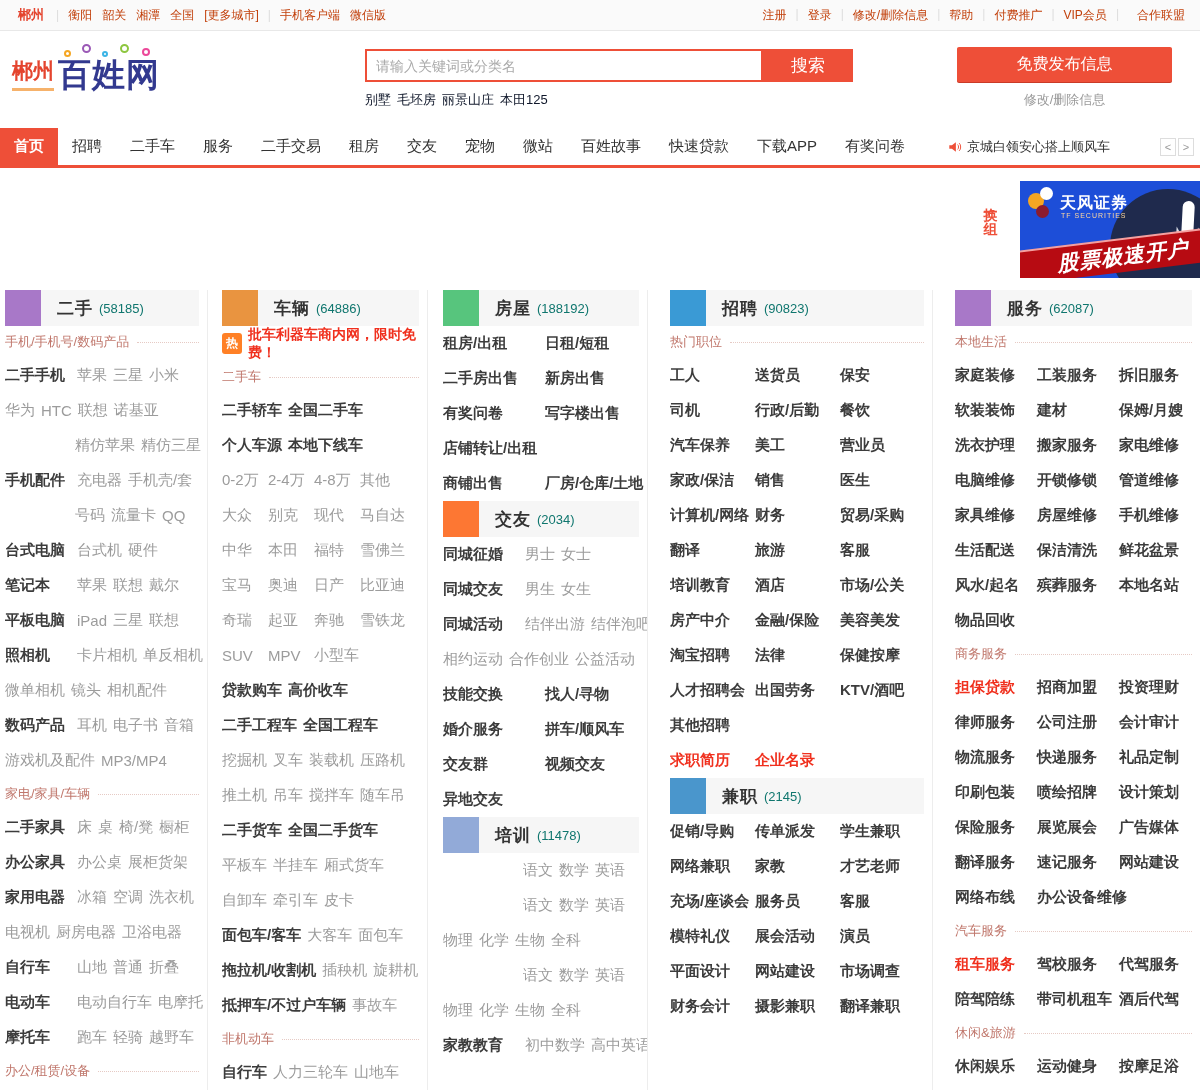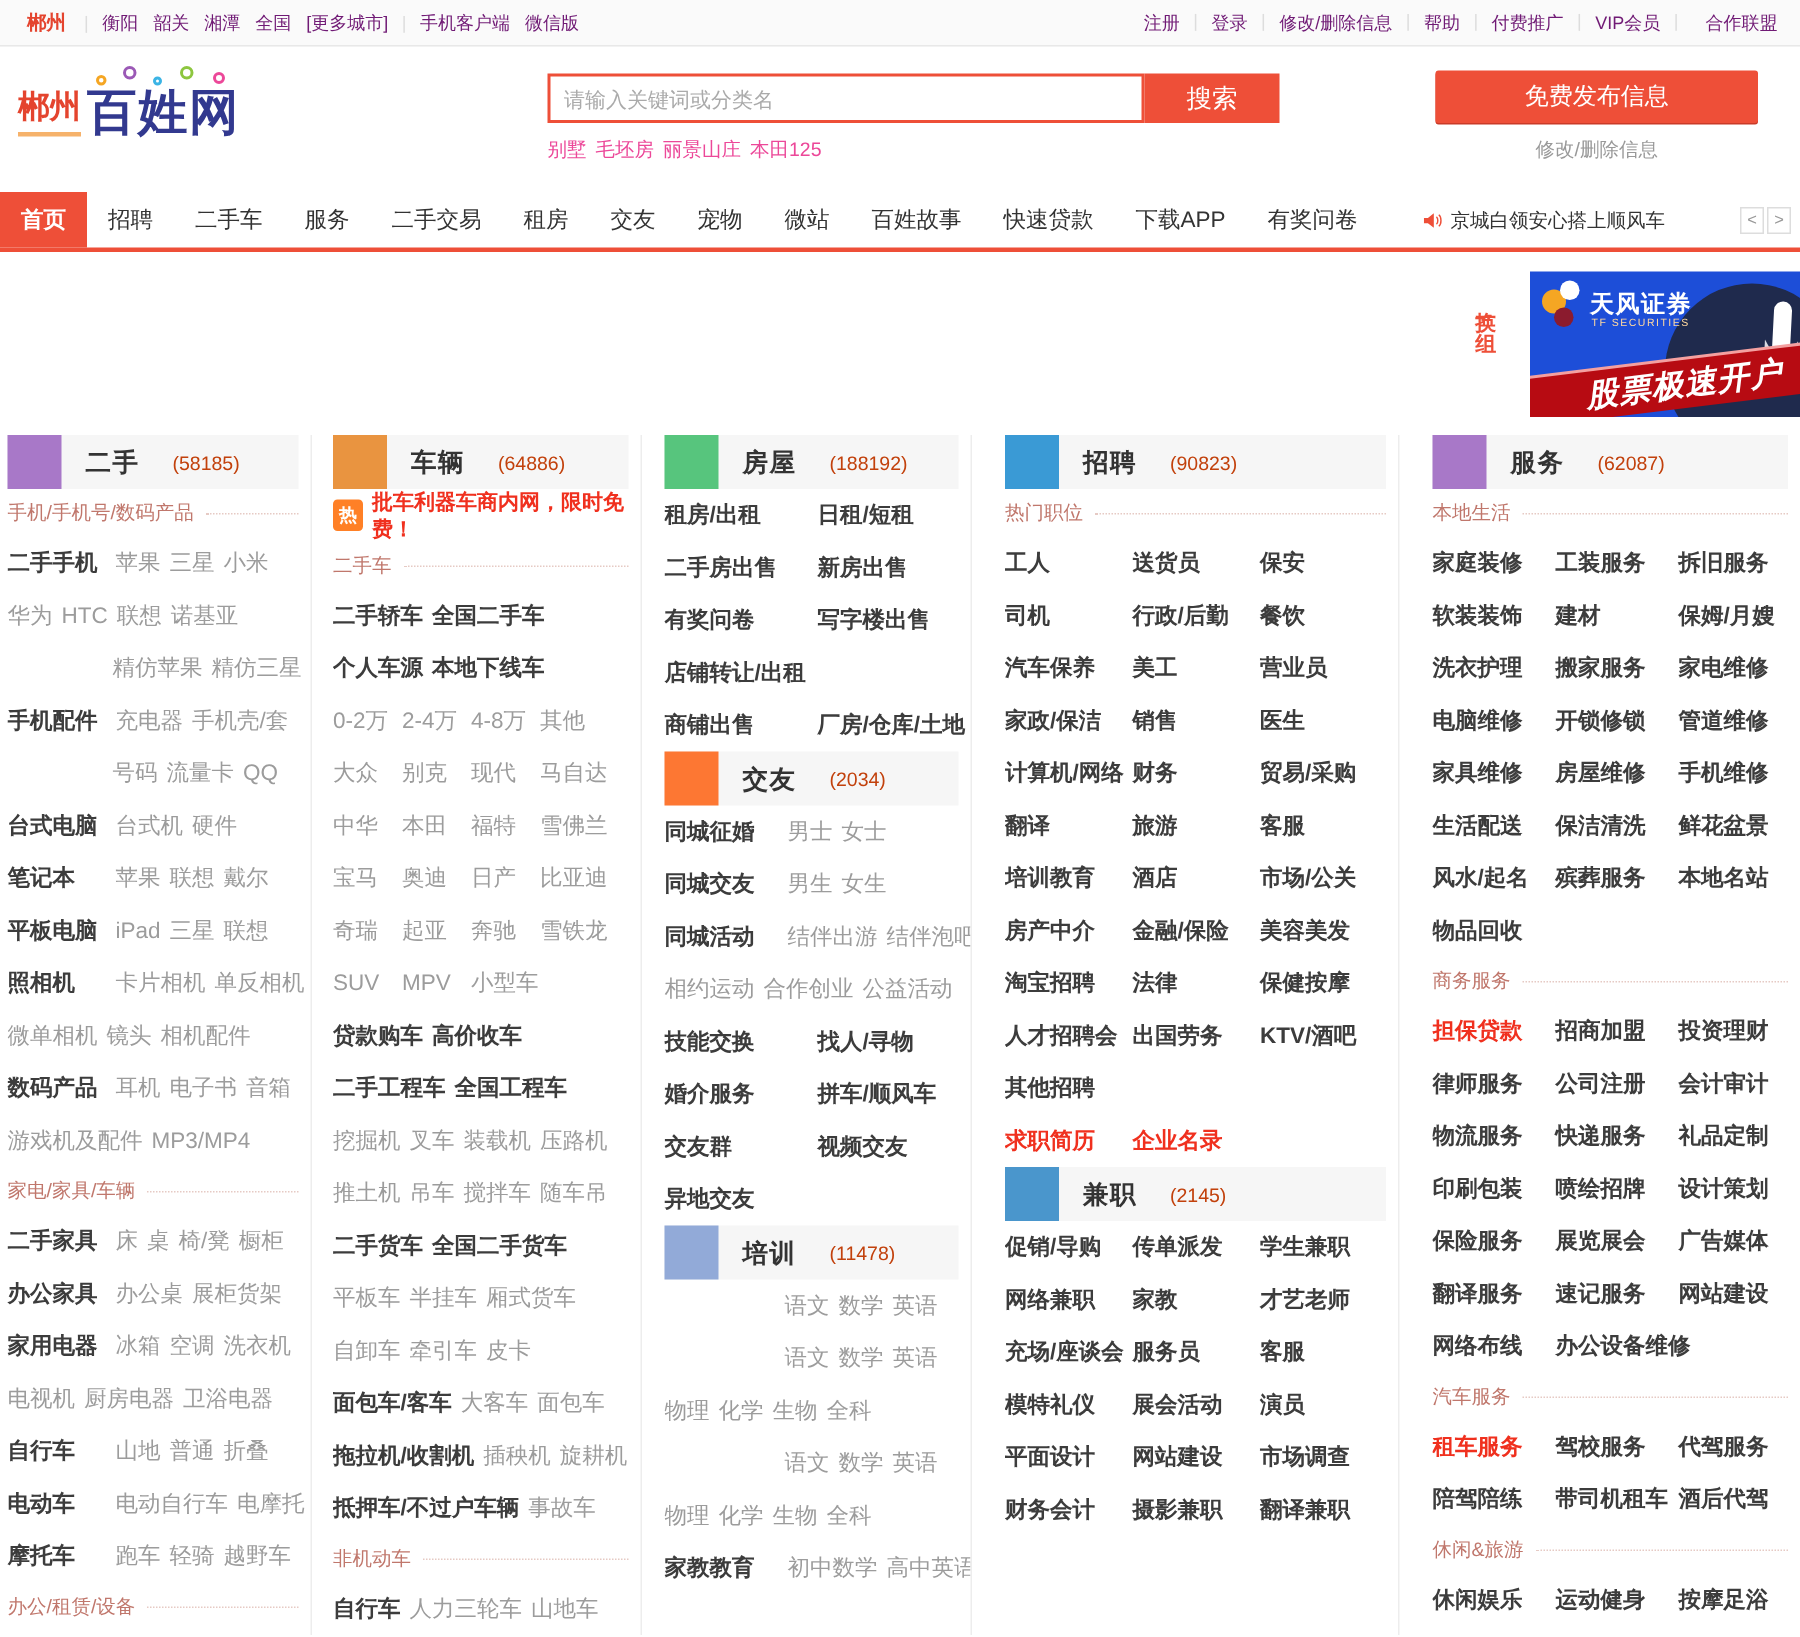--- a/index.html
+++ b/index.html
@@ -1,40 +1,40 @@
 <!DOCTYPE html>
 <html><head>
 <meta charset="utf-8">
 <style>
 *{margin:0;padding:0;box-sizing:border-box}
 body{width:1200px;height:1091px;overflow:hidden;background:#fff;color:#333;
   font-family:"Liberation Sans","DejaVu Sans",sans-serif}
 
 .topbar{height:31px;background:#fafafa;border-bottom:1px solid #e8e8e8;display:flex;align-items:center;padding:0 10px;font-size:12px;color:#666}
 .topbar .city{color:#e4442e;font-weight:bold;font-size:13px;margin:0 8px;cursor:pointer}
-.tlink{margin:0 5px;cursor:pointer;color:#701a75}
+.tlink{margin:0 5px;cursor:pointer;color:#c2410c}
 .sep{color:#ddd;margin:0 4px}
 .top-right{margin-left:auto;display:flex;align-items:flex-start}
 
 .header{height:97px;position:relative}
 .logo{position:absolute;left:12px;top:26px;display:flex;align-items:flex-end;cursor:pointer}
 .logo-city{color:#e4442e;font-size:21px;font-weight:bold;border-bottom:3px solid #f6b26b;padding-bottom:3px;margin-right:4px}
 .logo-site{position:relative;color:#32398f;font-size:33px;font-weight:bold;letter-spacing:1px;line-height:1}
 .dot{position:absolute;border-radius:50%;border:2px solid}
 .d1{width:7px;height:7px;left:6px;top:-8px;border-color:#f5a623}
 .d2{width:9px;height:9px;left:24px;top:-14px;border-color:#9b59b6}
 .d3{width:6px;height:6px;left:44px;top:-7px;border-color:#3bb4e5}
 .d4{width:9px;height:9px;left:62px;top:-14px;border-color:#8dc63f}
 .d5{width:8px;height:8px;left:84px;top:-10px;border-color:#ec4899}
 .search-area{position:absolute;left:365px;top:18px}
 .search-row{display:flex}
 .search-input{width:398px;height:33px;border:2px solid #ee4f38;padding:0 9px;font-size:14px;color:#555;outline:none}
 .search-input::placeholder{color:#aaa}
 .search-btn{width:90px;height:33px;background:#ee4f38;color:#fff;border:0;font-size:17px;cursor:pointer}
-.hot-words{margin-top:9px;font-size:13px;color:#ec4899}
+.hot-words{margin-top:9px;font-size:13px;color:#0f172a}
 .hot-words span{margin-right:6px;cursor:pointer}
 .post-area{position:absolute;right:28px;top:16px;width:215px;text-align:center}
 .post-btn{width:215px;height:35px;background:#ee4f38;color:#fff;border:0;font-size:16px;border-radius:2px;cursor:pointer;box-shadow:0 1px 0 #c93b28}
 .edit-link{margin-top:9px;color:#999;font-size:13px;cursor:pointer;display:inline-block}
 
 .navbar{height:40px;border-bottom:3px solid #ee4f38;display:flex;align-items:stretch;background:#fff;padding-right:6px}
 .nav-item{padding:0 14px;display:flex;align-items:center;font-size:15px;color:#333;cursor:pointer;white-space:nowrap}
 .nav-item.active{background:#ee4f38;color:#fff;font-weight:bold}
 .announce{margin-left:auto;display:flex;align-items:center;font-size:13px;color:#333;cursor:pointer}
 .announce svg{margin-right:5px}
@@ -61,21 +61,21 @@
 .col{overflow:hidden}
 .col1{width:208px;padding-left:5px}
 .col2{width:220px;padding-left:14px}
 .col3{width:220px;padding-left:15px}
 .col4{width:285px;padding-left:22px}
 .col5{width:267px;padding-left:22px}
 .col:not(:last-child){border-right:1px solid #ededed}
 .cat{height:36px;background:#f6f6f6;display:flex;align-items:center;margin-right:8px}
 .cat-icon{width:36px;height:36px;flex:none}
 .cat-title{font-size:17px;color:#333;margin-left:16px;cursor:pointer;font-weight:bold;letter-spacing:1px}
-.cat-count{font-size:13px;color:#c2410c;margin-left:22px}
+.cat-count{font-size:13px;color:#0f766e;margin-left:6px}
 .sectionh{height:32px;display:flex;align-items:center;color:#c0776c;font-size:13px;margin-right:8px}
 .sectionh .line{flex:1;border-bottom:1px dotted #e6cac4;margin-left:8px;height:1px}
 .row{height:35px;display:flex;align-items:center;overflow:hidden}
 .cell{margin-right:6px;font-size:15px;cursor:pointer;white-space:nowrap}
 .cell.b{color:#3c3c3c;font-weight:bold}
 .cell.g{color:#9c9c9c}
 .cell.r{color:#f0301e;font-weight:bold}
 .lab .cell:first-child{min-width:66px}
 .col3 .lab .cell:first-child{min-width:76px}
 .c2 .cell{min-width:96px}

